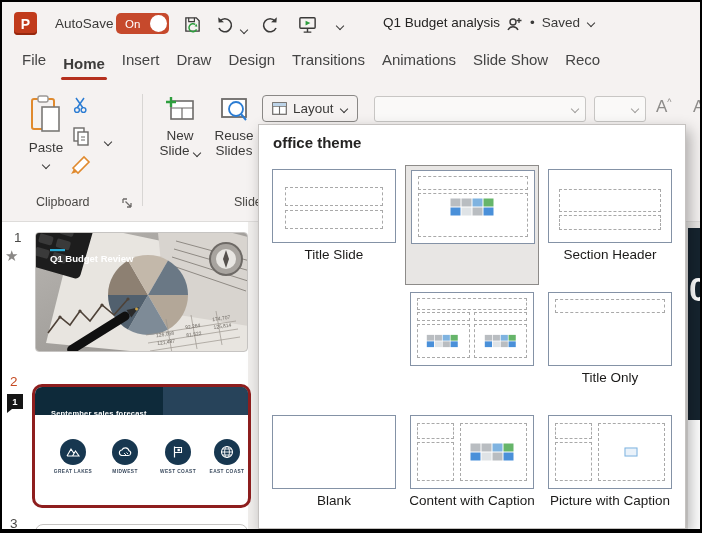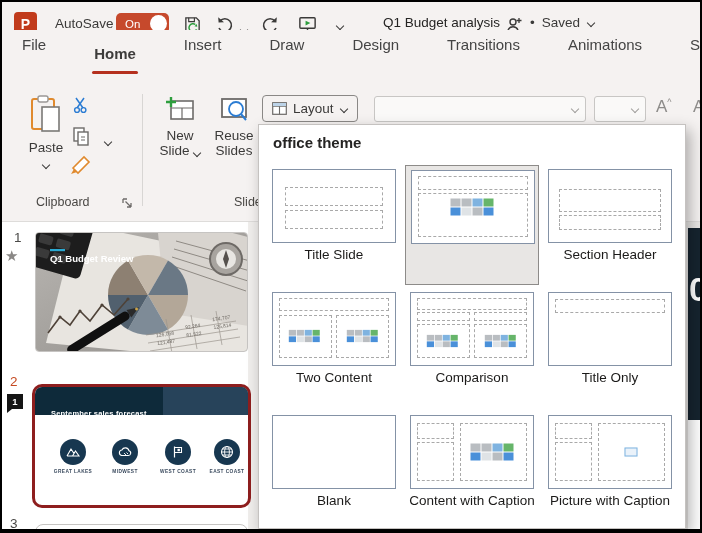--- a/index.html
+++ b/index.html
@@ -15,21 +15,21 @@
   #autosave-toggle .on{color:#fff;font-size:11.5px;margin-left:9px;}
   #autosave-toggle .knob{position:absolute;right:2px;top:2px;width:17px;height:17px;background:#fff;border-radius:50%;}
   .qat-icon{top:11px;width:22px;height:22px;color:#3b3a39;display:flex;align-items:center;justify-content:center;}
   .chev{display:inline-block;width:8px;height:8px;position:relative;color:#3b3a39;}
   .chev::before{content:"";position:absolute;left:1px;top:1px;width:5px;height:5px;border-right:1.6px solid currentColor;border-bottom:1.6px solid currentColor;transform:rotate(45deg);}
   #doc-title{left:381px;top:13px;font-size:13.5px;color:#252423;}
   #share-people{left:503px;top:12px;}
   #saved-wrap{left:528px;top:13px;font-size:13.5px;color:#3b3a39;display:flex;align-items:center;gap:7px;}
 
   
-  #tabs{left:0;top:28px;width:100%;height:42px;display:flex;padding-left:18px;gap:44px;background:#f5f2f1;}
+  #tabs{left:0;top:36px;width:100%;height:42px;display:flex;align-items:center;padding-left:18px;gap:13px;background:#f5f2f1;}
   .tab{font-size:15px;color:#444;white-space:nowrap;position:relative;padding:6px 2px;}
   .tab.active{font-weight:bold;color:#3d3c3b;margin-top:9px;}
   .tab.active::after{content:"";position:absolute;left:0;right:0;bottom:-2px;height:3.5px;background:#b5301e;border-radius:2px;}
 
   
   #ribbon{left:0;top:86px;width:100%;height:134px;background:#f5f2f1;border-bottom:1px solid #dedcda;}
   .grp-label{font-size:12.5px;color:#494744;}
   .vdiv{position:absolute;width:1px;background:#d8d6d4;}
   .ribbon-txt{font-size:13.5px;color:#3b3a39;}
   #layout-btn{left:260px;top:7px;height:27px;padding:0 9px;border:1px solid #8a8886;border-radius:4px;display:flex;align-items:center;gap:6px;background:#f5f2f1;font-size:13.5px;color:#3b3a39;}
@@ -401,50 +401,20 @@
       </div>
     </div>
     <div class="gcell" style="left:284px;top:40px;">
       <div class="gthumb">
         <div class="ph" style="left:8%;top:26%;width:84%;height:32%;"></div>
         <div class="ph" style="left:8%;top:62%;width:84%;height:22%;"></div>
       </div>
       <div class="glabel">Section Header</div>
     </div>
 
-    <div class="gcell" style="left:8px;top:163px;">
-      <div class="gthumb">
-        <div class="ph" style="left:5%;top:7%;width:90%;height:18%;"></div>
-        <div class="ph" style="left:5%;top:30%;width:43%;height:60%;">
-            <div class="cluster small">
-              <i class="c1"></i>
-              <i class="c1"></i>
-              <i class="c2"></i>
-              <i class="c3"></i>
-              <i class="c4"></i>
-              <i class="c5"></i>
-              <i class="c1"></i>
-              <i class="c4"></i>
-            </div>
-          </div>
-        <div class="ph" style="left:52%;top:30%;width:43%;height:60%;">
-            <div class="cluster small">
-              <i class="c1"></i>
-              <i class="c1"></i>
-              <i class="c2"></i>
-              <i class="c3"></i>
-              <i class="c4"></i>
-              <i class="c5"></i>
-              <i class="c1"></i>
-              <i class="c4"></i>
-            </div>
-          </div>
-      </div>
-      <div class="glabel">Two Content</div>
-    </div>
     <div class="gcell" style="left:146px;top:163px;">
       <div class="gthumb">
         <div class="ph" style="left:5%;top:7%;width:90%;height:16%;"></div>
         <div class="ph" style="left:5%;top:27%;width:43%;height:12%;"></div>
         <div class="ph" style="left:52%;top:27%;width:43%;height:12%;"></div>
         <div class="ph" style="left:5%;top:43%;width:43%;height:47%;">
             <div class="cluster small">
               <i class="c1"></i>
               <i class="c1"></i>
               <i class="c2"></i>
@@ -461,21 +431,20 @@
               <i class="c1"></i>
               <i class="c2"></i>
               <i class="c3"></i>
               <i class="c4"></i>
               <i class="c5"></i>
               <i class="c1"></i>
               <i class="c4"></i>
             </div>
           </div>
       </div>
-      <div class="glabel">Comparison</div>
     </div>
     <div class="gcell" style="left:284px;top:163px;">
       <div class="gthumb">
         <div class="ph" style="left:5%;top:8%;width:90%;height:20%;"></div>
       </div>
       <div class="glabel">Title Only</div>
     </div>
 
     <div class="gcell" style="left:8px;top:286px;height:119px;">
       <div class="gthumb"></div>

